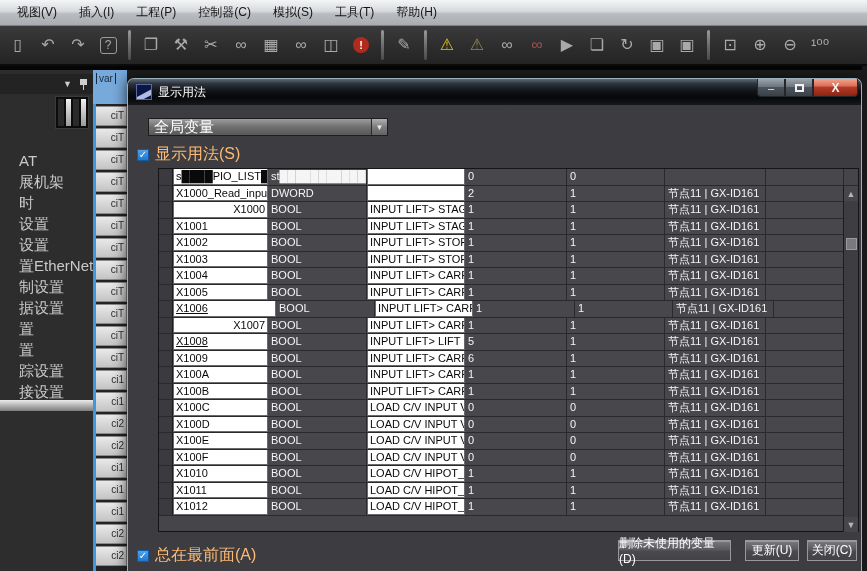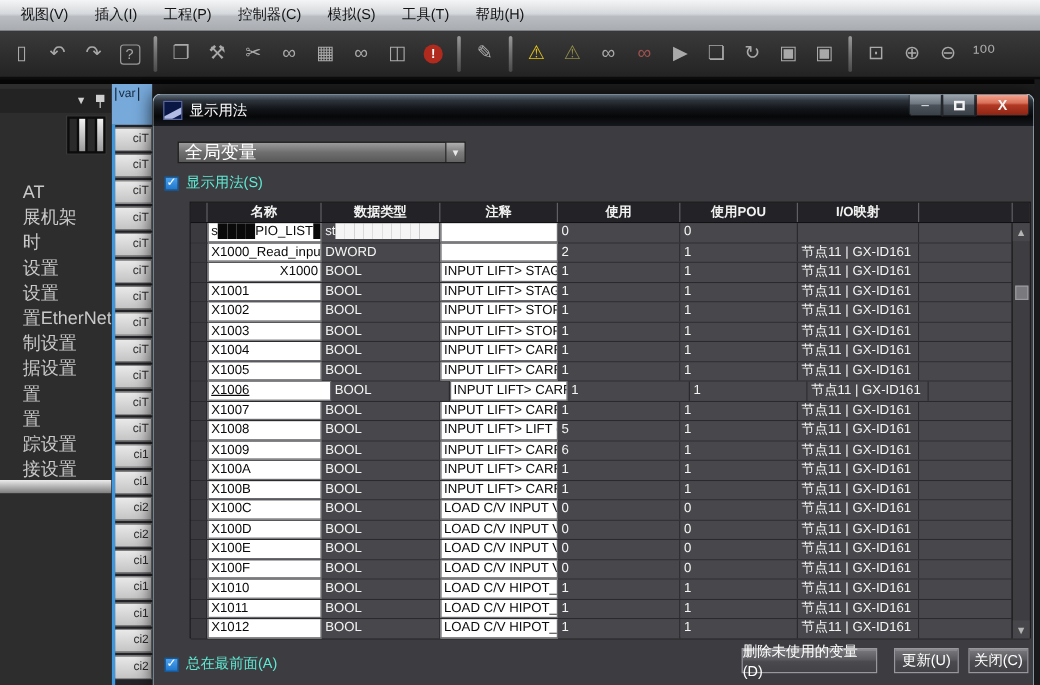--- a/index.html
+++ b/index.html
@@ -93,21 +93,21 @@
     background:linear-gradient(180deg,#9c9c9c,#6f6f6f 50%,#585858);
     border:1px solid #1e1e1e; display:flex; align-items:center; }
   .combo-value { flex:1; color:#ffffff; font-size:15px; padding-left:5px; }
   .combo-arrow { width:16px; height:100%; border-left:1px solid #2a2a2a;
     background:linear-gradient(180deg,#b0b0b0,#7c7c7c 50%,#636363);
     display:flex; align-items:center; justify-content:center; color:#e8e8e8; font-size:8px; }
   .chk-row { position:absolute; display:flex; align-items:center; gap:6px; }
   .chk-box { width:12px; height:12px; border:1px solid #135a9e;
     background:linear-gradient(180deg,#4da3ee,#1f77ce); color:#fff; font-size:10px; font-weight:bold;
     display:flex; align-items:center; justify-content:center; line-height:1; }
-  .chk-label { color:#5eead4; font-size:12px; }
+  .chk-label { color:#fdba74; font-size:16px; }
   
   .vtable { position:absolute; left:30px; top:89px; width:701px; height:364px;
     border:1px solid #151517; background:#46464a; display:flex; flex-direction:column; }
   .vhead { display:flex; height:17px; background:#232327; border-bottom:1px solid #121214; flex:none; }
   .vhead .hc { color:#f2f2f2; font-size:11px; font-weight:bold; text-align:center; line-height:16px;
     border-right:1px solid #5f5f64; overflow:hidden; white-space:nowrap; flex:none; }
   .vbody { display:flex; flex-direction:column; }
   .vrow { display:flex; height:16.5px; border-bottom:1px solid #2a2a2e; flex:none; }
   .vc { flex:none; overflow:hidden; white-space:nowrap; font-size:11px; line-height:15px; }
   .vc.selcol { background:#3b3b3f; border-right:1px solid #1c1c1e; }
@@ -314,30 +314,20 @@
       <span class="combo-value">全局变量</span>
       <span class="combo-arrow">▼</span>
     </div>
 
     <div class="chk-row" style="left:9px; top:65px;">
       <span class="chk-box">✓</span>
       <span class="chk-label">显示用法(S)</span>
     </div>
 
     <div class="vtable">
-      <div class="vhead" id="vhead">
-          <div class="hc" style="width: 14px;"></div>
-          <div class="hc" style="width: 95px;">名称</div>
-          <div class="hc" style="width: 99px;">数据类型</div>
-          <div class="hc" style="width: 98px;">注释</div>
-          <div class="hc" style="width: 102px;">使用</div>
-          <div class="hc" style="width: 98px;">使用POU</div>
-          <div class="hc" style="width: 101px;">I/O映射</div>
-          <div class="hc" style="width: 78px;"></div>
-        </div>
       <div class="vbody" id="vbody">
           <div class="vrow">
             <div class="vc selcol" style="width: 14px;"></div>
             <div class="vc white" style="width: 95px;">s████PIO_LIST███</div>
             <div class="vc dark" style="width: 99px;">st████████████</div>
             <div class="vc white" style="width: 98px;"></div>
             <div class="vc dark" style="width: 102px;">0</div>
             <div class="vc dark" style="width: 98px;">0</div>
             <div class="vc dark" style="width: 101px;"></div>
             <div class="vc dark" style="width: 78px;"></div>
@@ -417,31 +407,31 @@
             <div class="vc white" style="width: 103px; text-decoration: underline;">X1006</div>
             <div class="vc dark" style="width: 99px;">BOOL</div>
             <div class="vc white" style="width: 98px;">INPUT LIFT&gt; CARR</div>
             <div class="vc dark" style="width: 102px;">1</div>
             <div class="vc dark" style="width: 98px;">1</div>
             <div class="vc dark" style="width: 101px;">节点11 | GX-ID161</div>
             <div class="vc dark" style="width: 78px;"></div>
           </div>
           <div class="vrow">
             <div class="vc selcol" style="width: 14px;"></div>
-            <div class="vc white" style="width: 95px;">X1007</div>
-            <div class="vc dark" style="width: 99px;">BOOL</div>
-            <div class="vc white" style="width: 98px;">INPUT LIFT&gt; CARR</div>
-            <div class="vc dark" style="width: 102px;">1</div>
-            <div class="vc dark" style="width: 98px;">1</div>
-            <div class="vc dark" style="width: 101px;">节点11 | GX-ID161</div>
-            <div class="vc dark" style="width: 78px;"></div>
-          </div>
-          <div class="vrow">
-            <div class="vc selcol" style="width: 14px;"></div>
-            <div class="vc white" style="width: 95px;">X1008</div>
+            <div class="vc white" style="width: 95px; text-align: right;">X1007</div>
+            <div class="vc dark" style="width: 99px;">BOOL</div>
+            <div class="vc white" style="width: 98px;">INPUT LIFT&gt; CARR</div>
+            <div class="vc dark" style="width: 102px;">1</div>
+            <div class="vc dark" style="width: 98px;">1</div>
+            <div class="vc dark" style="width: 101px;">节点11 | GX-ID161</div>
+            <div class="vc dark" style="width: 78px;"></div>
+          </div>
+          <div class="vrow">
+            <div class="vc selcol" style="width: 14px;"></div>
+            <div class="vc white" style="width: 95px; text-decoration: underline;">X1008</div>
             <div class="vc dark" style="width: 99px;">BOOL</div>
             <div class="vc white" style="width: 98px;">INPUT LIFT&gt; LIFT (</div>
             <div class="vc dark" style="width: 102px;">5</div>
             <div class="vc dark" style="width: 98px;">1</div>
             <div class="vc dark" style="width: 101px;">节点11 | GX-ID161</div>
             <div class="vc dark" style="width: 78px;"></div>
           </div>
           <div class="vrow">
             <div class="vc selcol" style="width: 14px;"></div>
             <div class="vc white" style="width: 95px;">X1009</div>

